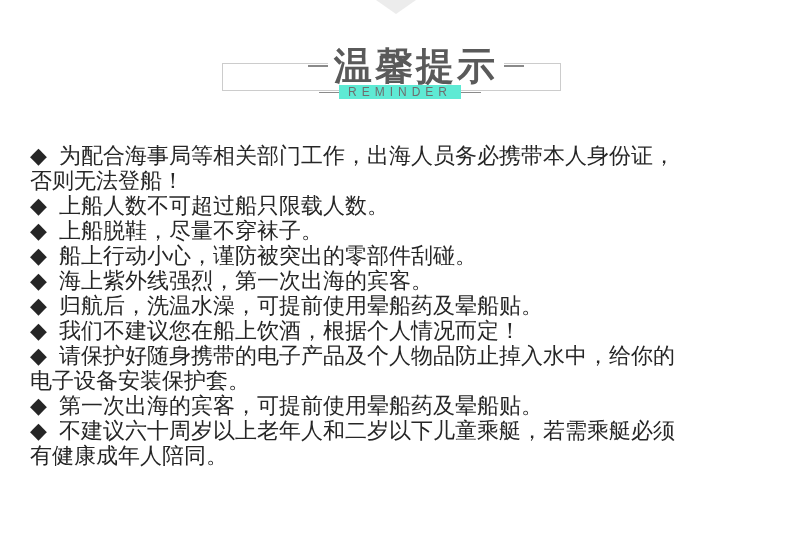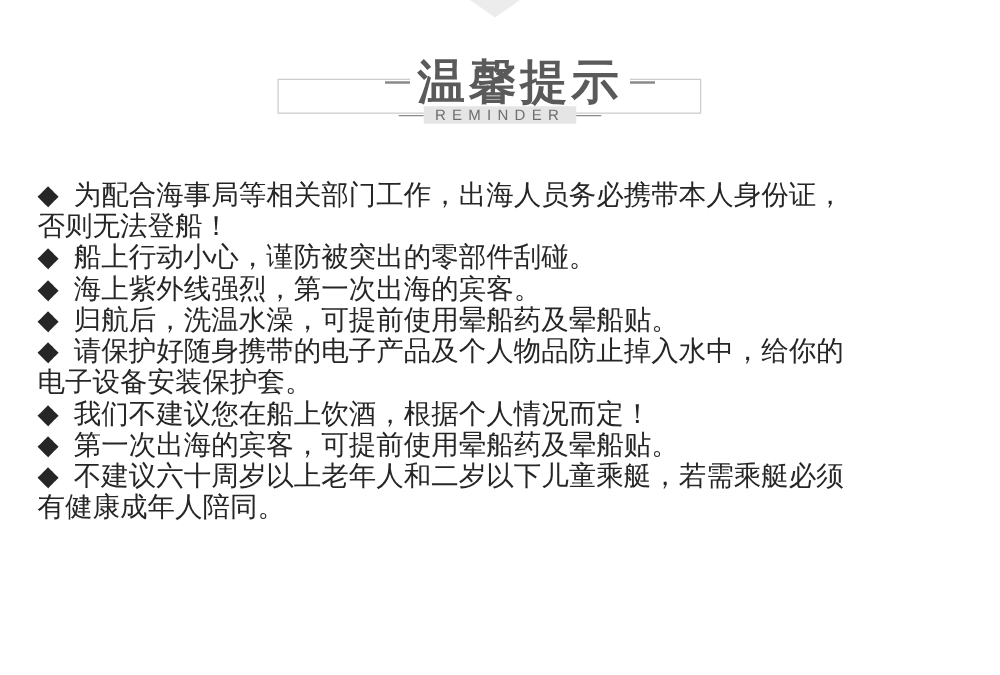--- a/index.html
+++ b/index.html
@@ -71,21 +71,21 @@
     width: 100%;
     display: flex;
     justify-content: center;
     align-items: center;
   }
   .subtitle {
     font-size: 12px;
     line-height: 14px;
     letter-spacing: 5px;
     color: var(--subtitle, #6e6e6e);
-    background: #e5e5e5;
+    background: #5eead4;
     padding: 0 9px;
     white-space: nowrap;
   }
   
   .list {
     position: absolute;
     left: 30px;
     top: 143px;
     width: 742px;
     font-size: 22px;
@@ -112,23 +112,25 @@
     <div class="subtitle-row">
       <span class="accent-line thin"></span>
       <div class="subtitle">REMINDER</div>
       <span class="accent-line thin"></span>
     </div>
   </header>
 
   <main class="list">
       <div class="item"><span class="bullet">◆</span><span class="text">为配合海事局等相关部门工作，出海人员务必携带本人身份证，
 否则无法登船！</span></div>
+      <div class="item"><span class="bullet">◆</span><span class="text">上船人数不可超过船只限载人数。</span></div>
+      <div class="item"><span class="bullet">◆</span><span class="text">上船脱鞋，尽量不穿袜子。</span></div>
       <div class="item"><span class="bullet">◆</span><span class="text">船上行动小心，谨防被突出的零部件刮碰。</span></div>
       <div class="item"><span class="bullet">◆</span><span class="text">海上紫外线强烈，第一次出海的宾客。</span></div>
       <div class="item"><span class="bullet">◆</span><span class="text">归航后，洗温水澡，可提前使用晕船药及晕船贴。</span></div>
+      <div class="item"><span class="bullet">◆</span><span class="text">我们不建议您在船上饮酒，根据个人情况而定！</span></div>
       <div class="item"><span class="bullet">◆</span><span class="text">请保护好随身携带的电子产品及个人物品防止掉入水中，给你的
 电子设备安装保护套。</span></div>
-      <div class="item"><span class="bullet">◆</span><span class="text">我们不建议您在船上饮酒，根据个人情况而定！</span></div>
       <div class="item"><span class="bullet">◆</span><span class="text">第一次出海的宾客，可提前使用晕船药及晕船贴。</span></div>
       <div class="item"><span class="bullet">◆</span><span class="text">不建议六十周岁以上老年人和二岁以下儿童乘艇，若需乘艇必须
 有健康成年人陪同。</span></div>
     </main>
 </div>
 
 </body></html>

